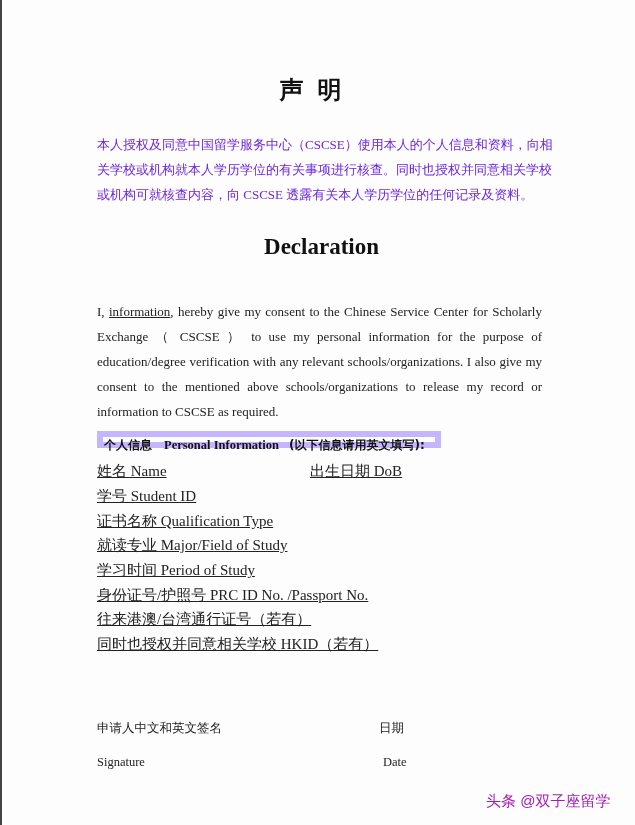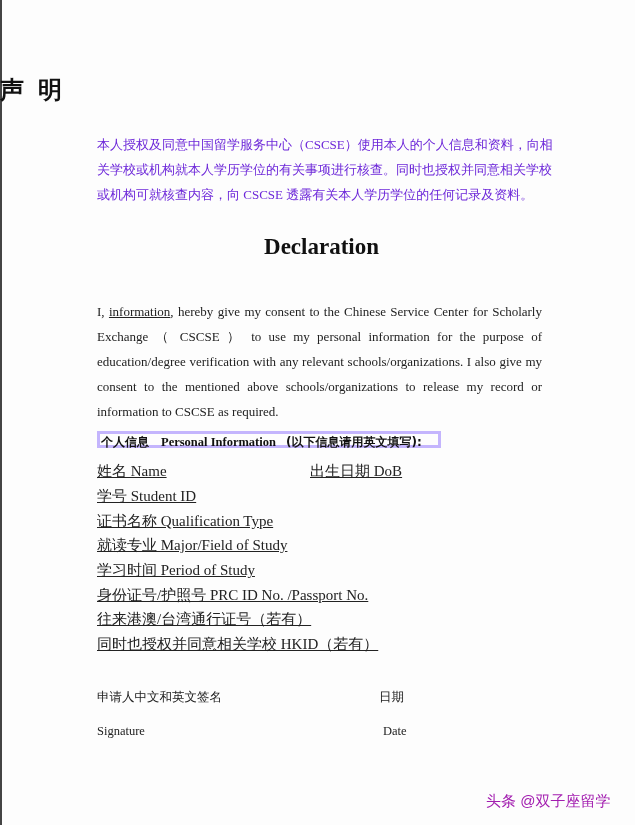--- a/index.html
+++ b/index.html
@@ -4,32 +4,32 @@
   <style>
     html, body { margin: 0; padding: 0; }
     body {
       width: 635px; height: 825px; position: relative; overflow: hidden;
       background: #fdfdfd;
       font-family: "Liberation Serif", "DejaVu Serif", serif;
       color: #111;
     }
     .edge { position: absolute; left: 0; top: 0; width: 2px; height: 825px; background: #444; }
     .abs { position: absolute; white-space: nowrap; }
-    .title-cn { left: 0; width: 635px; top: 74px; font-size: 24px; font-weight: bold; letter-spacing: 14px; font-family: "DejaVu Sans", sans-serif; }
+    .title-cn { left: 0; width: 635px; text-align: center; top: 74px; font-size: 24px; font-weight: bold; letter-spacing: 14px; font-family: "DejaVu Sans", sans-serif; }
     .para-cn { left: 97px; width: 448px; top: 132px; font-size: 13px; line-height: 25px; color: #6d28d9; white-space: normal; text-align: justify; }
     .para-cn span { display: block; white-space: nowrap; }
     .title-en { left: 0; width: 643px; text-align: center; top: 234px; font-size: 23px; font-weight: bold; }
     .para-en { left: 97px; width: 445px; top: 299px; font-size: 13px; line-height: 25px; color: #222; white-space: normal; }
     .para-en .ln { display: block; text-align: justify; text-align-last: justify; height: 25px; }
     .para-en .ln.last { text-align-last: left; }
     .under { text-decoration: underline; }
-    .section-box { left: 97px; top: 431px; width: 344px; height: 17px; border: 3px solid #c4b5fd; font-size: 12px; font-weight: bold; line-height: 17px; padding-left: 1px; font-family: "DejaVu Sans", sans-serif; box-sizing: border-box; }
+    .section-box { left: 97px; top: 431px; width: 344px; height: 17px; border: 6px solid #c4b5fd; font-size: 12px; font-weight: bold; line-height: 17px; padding-left: 1px; font-family: "DejaVu Sans", sans-serif; box-sizing: border-box; }
     .section-box .en { font-family: "Liberation Serif", serif; margin: 0 10px 0 12px; font-size: 12.5px; }
     .field { left: 97px; font-size: 15px; color: #222; text-decoration: underline; }
-    .sig { font-size: 12.5px; color: #222; }
+    .sig { font-size: 12.5px; color: #222; margin-top: 31px; }
     .watermark { left: 486px; top: 792px; font-size: 15px; color: #a21caf; font-family: Liberation Sans, sans-serif; }
   </style>
 </head>
 <body>
 
 <div class="edge"></div>
 
 <div class="abs title-cn">声明</div>
 
 <div class="abs para-cn">

